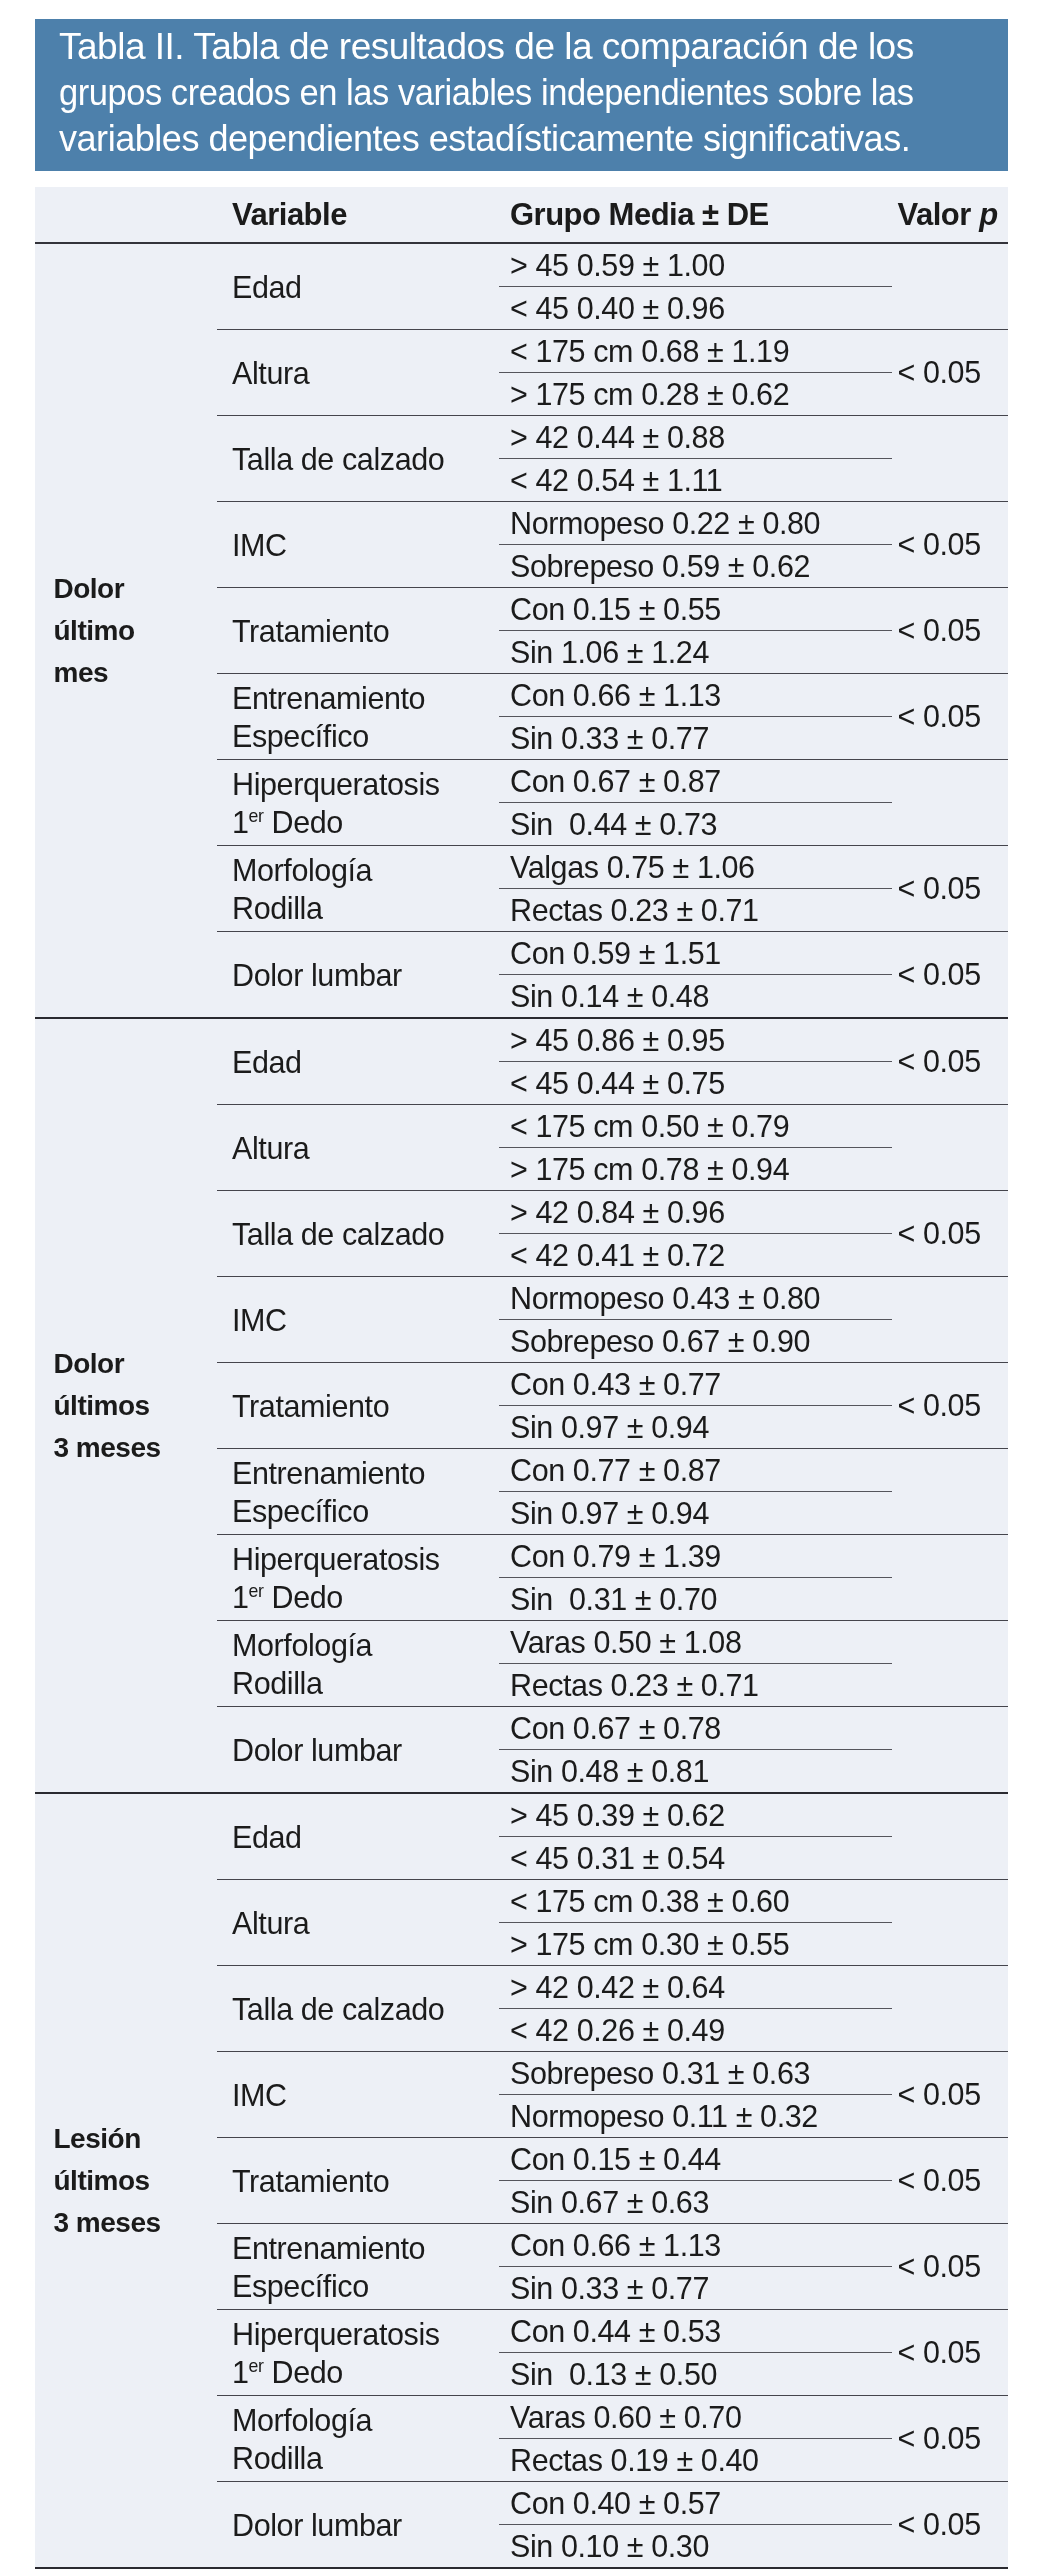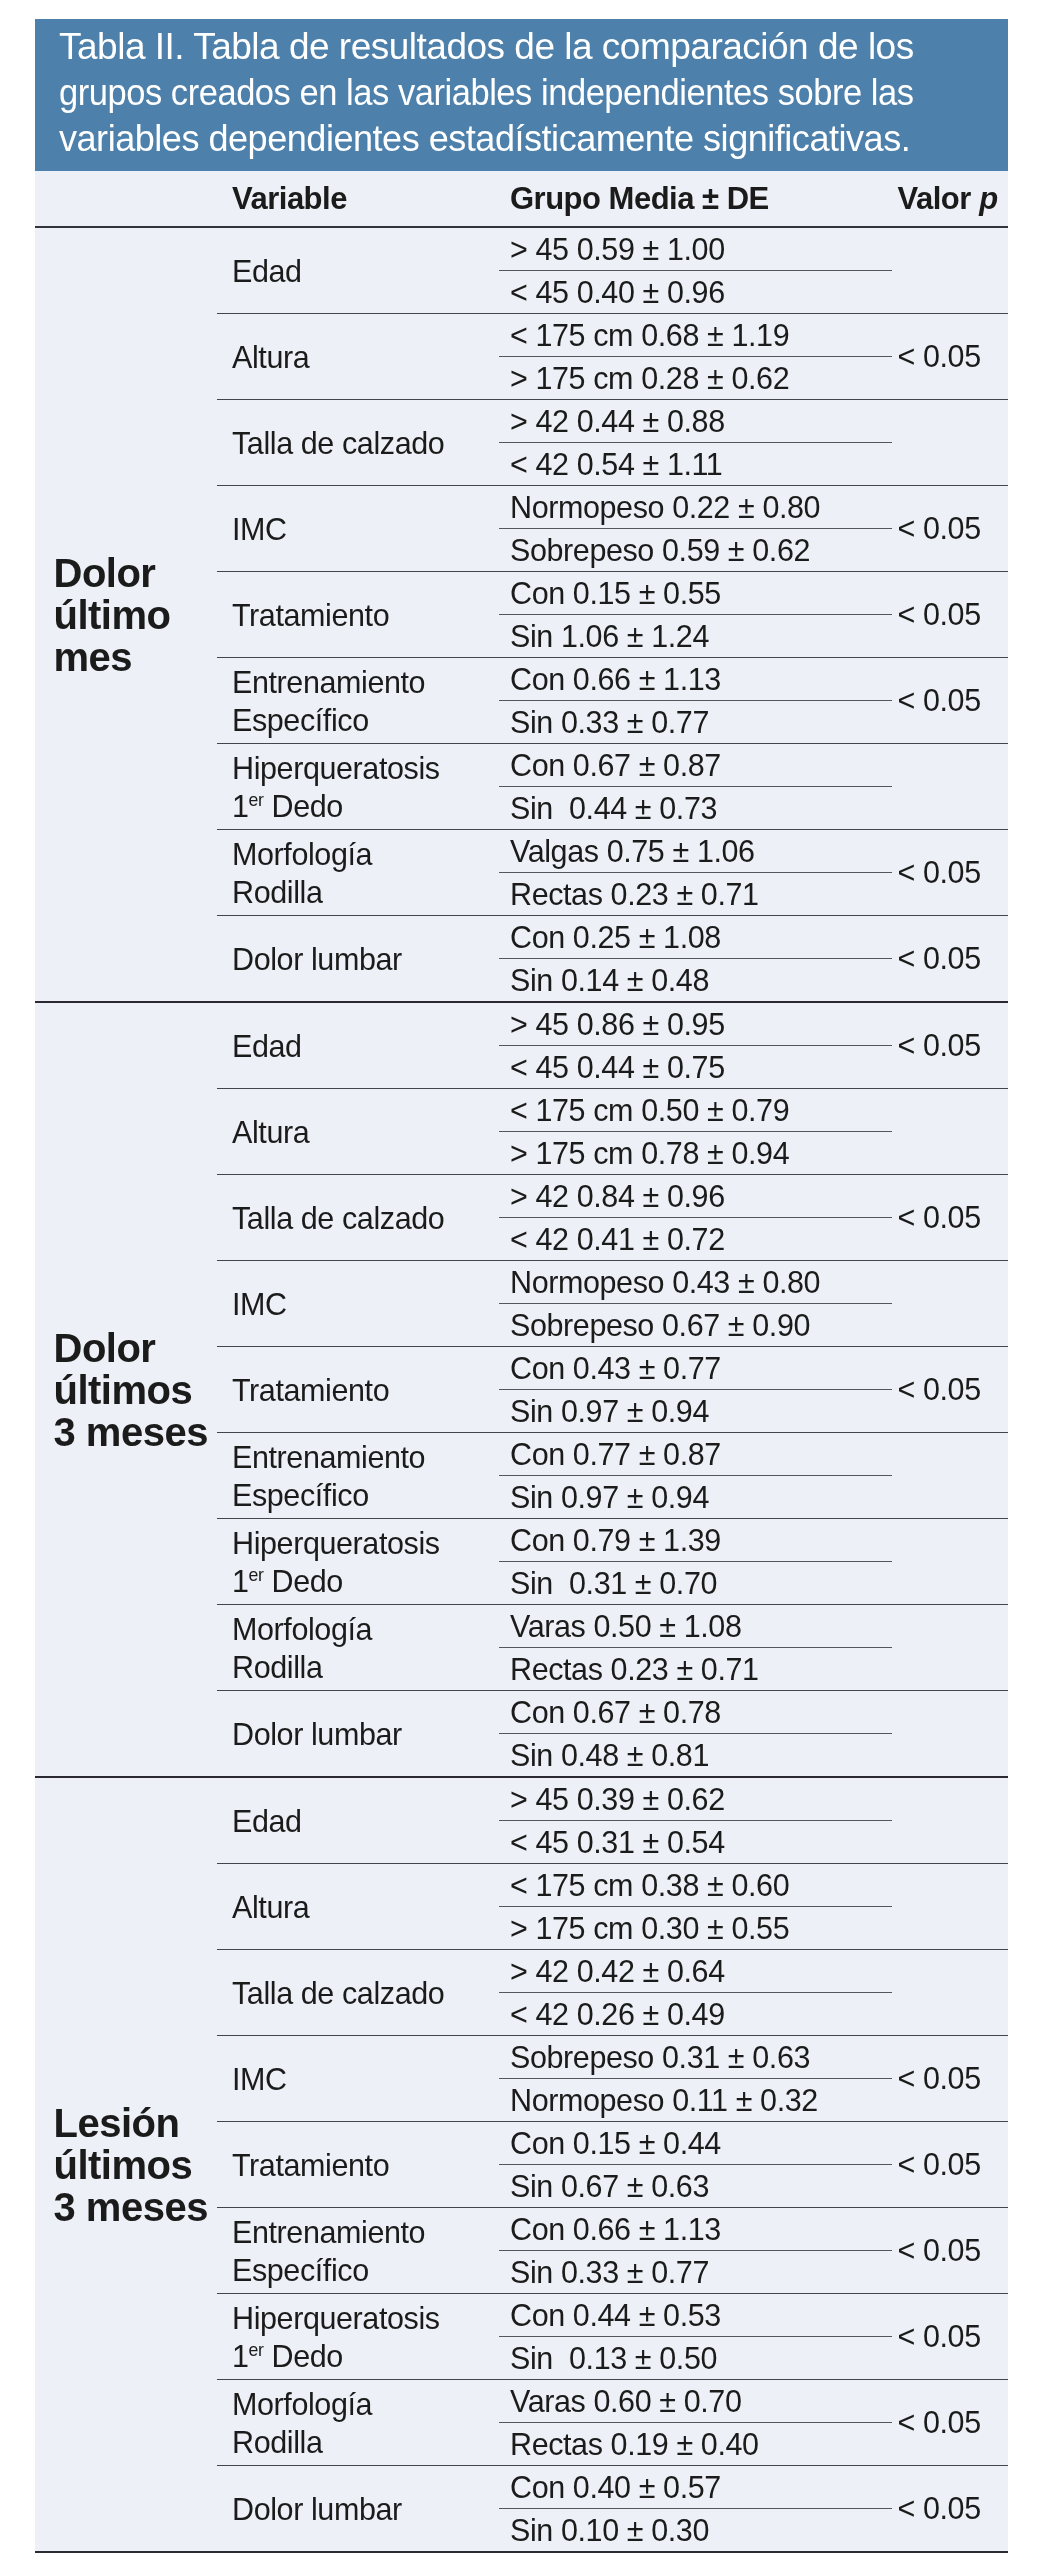--- a/index.html
+++ b/index.html
@@ -11,42 +11,42 @@
   .page{padding:18.5px 35px 0 35px}
   .title-bar{
     background:#4d80ab;color:#ffffff;
     font-weight:400;font-size:37px;line-height:46px;
     letter-spacing:-0.5px;
     padding:5.5px 24px 9.2px 24px;
   }
   .title-line{white-space:nowrap;transform-origin:0 50%}
   table.results{
     border-collapse:collapse;table-layout:fixed;
-    width:973px;background:#edf0f6;
+    width:973px;background:#edf0f6;margin-top:16px;
   }
   col.c-sec{width:182px}
   col.c-var{width:282px}
   col.c-grp{width:393px}
   col.c-val{width:116px}
   thead th{
     font-size:31px;font-weight:700;text-align:left;
     height:55px;vertical-align:middle;padding:0;
     letter-spacing:-0.5px;
     border-bottom:2.8px solid #33333a;
   }
   th.h-var{padding-left:15px}
   th.h-grp{padding-left:11px}
   th.h-val{padding-left:5.5px}
   .p-it{font-style:italic;margin-left:8.3px}
   tbody td{
     vertical-align:middle;padding:0;
     font-size:30.5px;letter-spacing:-0.4px;
   }
   td.sec-cell{
-    font-weight:700;font-size:40px;line-height:42px;
+    font-weight:700;font-size:28px;line-height:42px;
     padding-left:18.5px;letter-spacing:-0.5px;
   }
   td.var-cell{padding-left:15px;line-height:38px}
   td.grp-cell{padding-left:11px;height:42px;white-space:pre}
   td.p-cell{padding-left:5.5px;white-space:pre}
   td.grp-sep{border-bottom:1.8px solid #55555c}
   td.var-end{border-bottom:1.8px solid #45454c}
   td.sec-end{border-bottom:2.8px solid #2a2a30}
   sup{font-size:58%;vertical-align:super;line-height:0}
 </style>
@@ -162,21 +162,21 @@
           <td class="grp-cell grp-sep">Valgas 0.75 ± 1.06</td>
           <td class="p-cell var-end" rowspan="2">&lt; 0.05</td>
         </tr>
         <tr>
           <td class="grp-cell var-end">Rectas 0.23 ± 0.71</td>
         </tr>
         <tr>
           <td class="var-cell sec-end" rowspan="2">
             <div>Dolor lumbar</div>
           </td>
-          <td class="grp-cell grp-sep">Con 0.25 ± 1.08</td>
+          <td class="grp-cell grp-sep">Con 0.59 ± 1.51</td>
           <td class="p-cell sec-end" rowspan="2">&lt; 0.05</td>
         </tr>
         <tr>
           <td class="grp-cell sec-end">Sin 0.14 ± 0.48</td>
         </tr>
         <tr>
           <td class="sec-cell sec-end" rowspan="18">
             <div>Dolor</div>
             <div>últimos</div>
             <div>3 meses</div>

